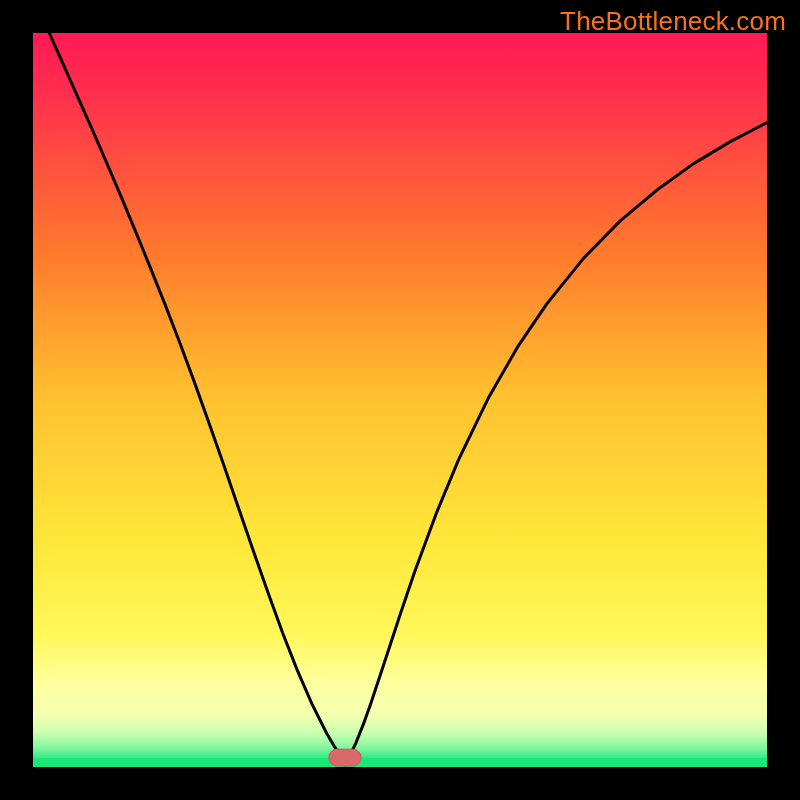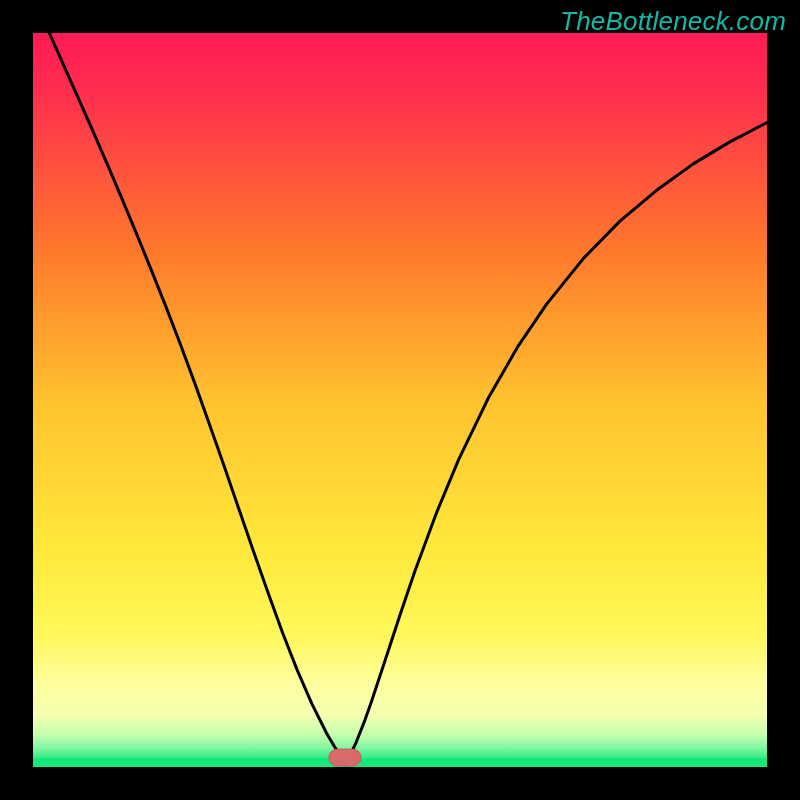--- a/index.html
+++ b/index.html
@@ -24,26 +24,25 @@
     left: 33px;
     top: 33px;
     width: 734px;
     height: 734px;
     overflow: hidden;
   }
   .watermark {
     position: absolute;
     top: 6px;
     right: 14px;
-    color: #14b8a6;
+    color: #f97316;
     font-size: 26px;
     font-weight: 500;
     letter-spacing: 0.2px;
     user-select: none;
-    font-style: italic;
   }
   svg { display: block; }
 </style>
 </head>
 <body>
 
 <div class="frame">
   <div class="watermark">TheBottleneck.com</div>
   <div class="plot">
     <svg id="chart-svg" width="734" height="734" viewBox="0 0 734 734" preserveAspectRatio="none">

